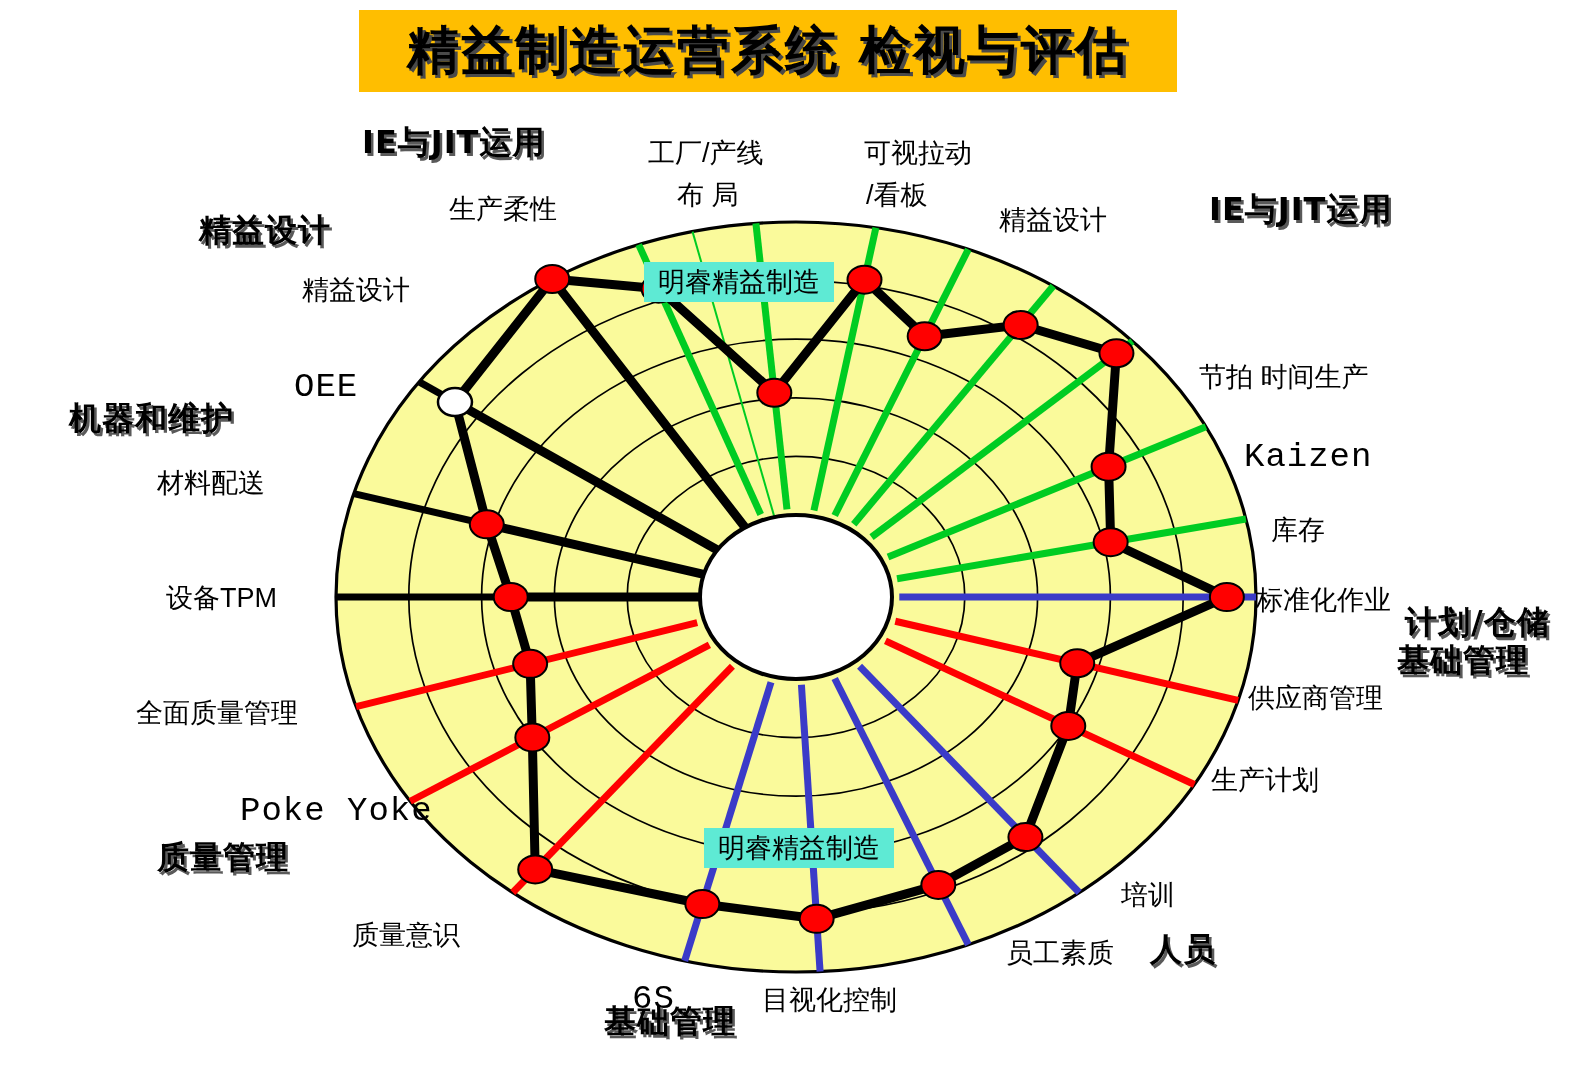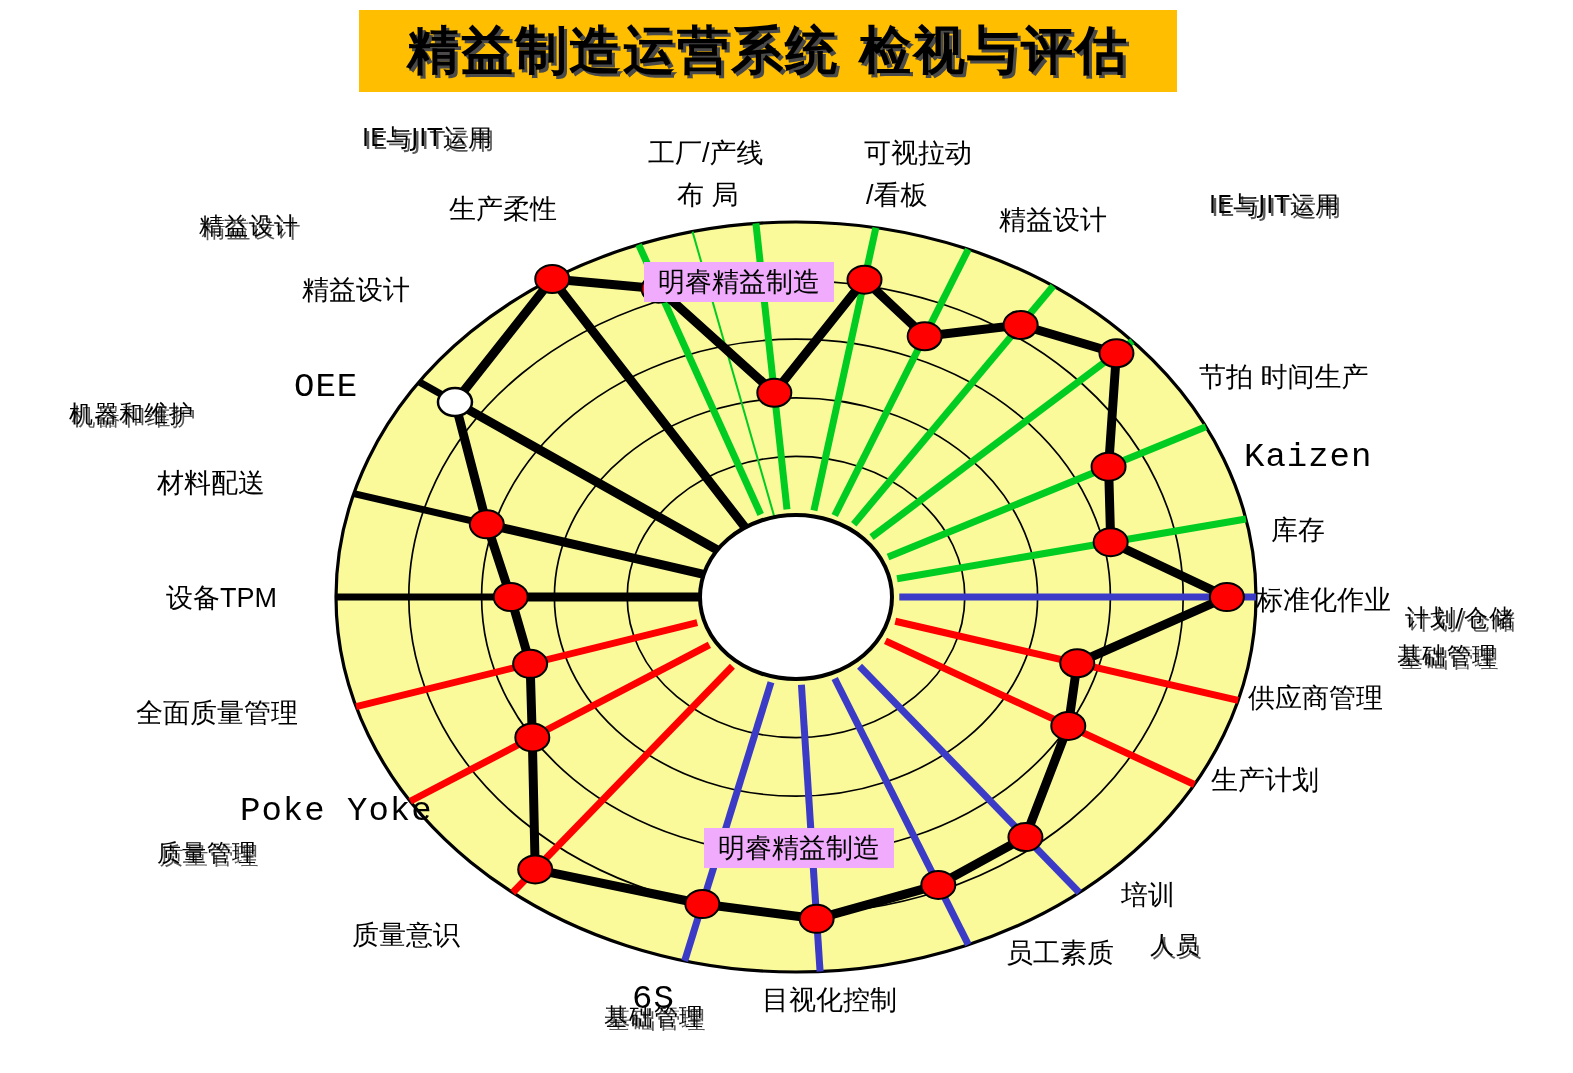--- a/index.html
+++ b/index.html
@@ -35,40 +35,40 @@
 
   
   .lbl{
     position:absolute;
     color:#000;
     white-space:pre;
     line-height:1.12;
   }
   .lbl.cat{            
     font-family:"DejaVu Sans",sans-serif;
-    font-weight:normal;
-    font-size:24px;
+    font-weight:bold;
+    font-size:32px;
     letter-spacing:1px;
     text-shadow:2.5px 2.5px 0 #5a5a5a;
   }
   .lbl.item{           
     font-family:Liberation Sans, sans-serif;
     font-weight:normal;
     font-size:27px;
   }
   .lbl.item.mono{
     font-family:Liberation Mono, monospace;
     font-size:34px;
     letter-spacing:1px;
   }
 
   
   .wm{
     position:absolute;
-    background:#f0abfc;
+    background:#5eead4;
     color:#000;
     font-family:"DejaVu Sans",sans-serif;
     font-size:27px;
     padding:5px 14px;
     white-space:nowrap;
     line-height:1.1;
   }
 </style>
 </head>
 <body>

